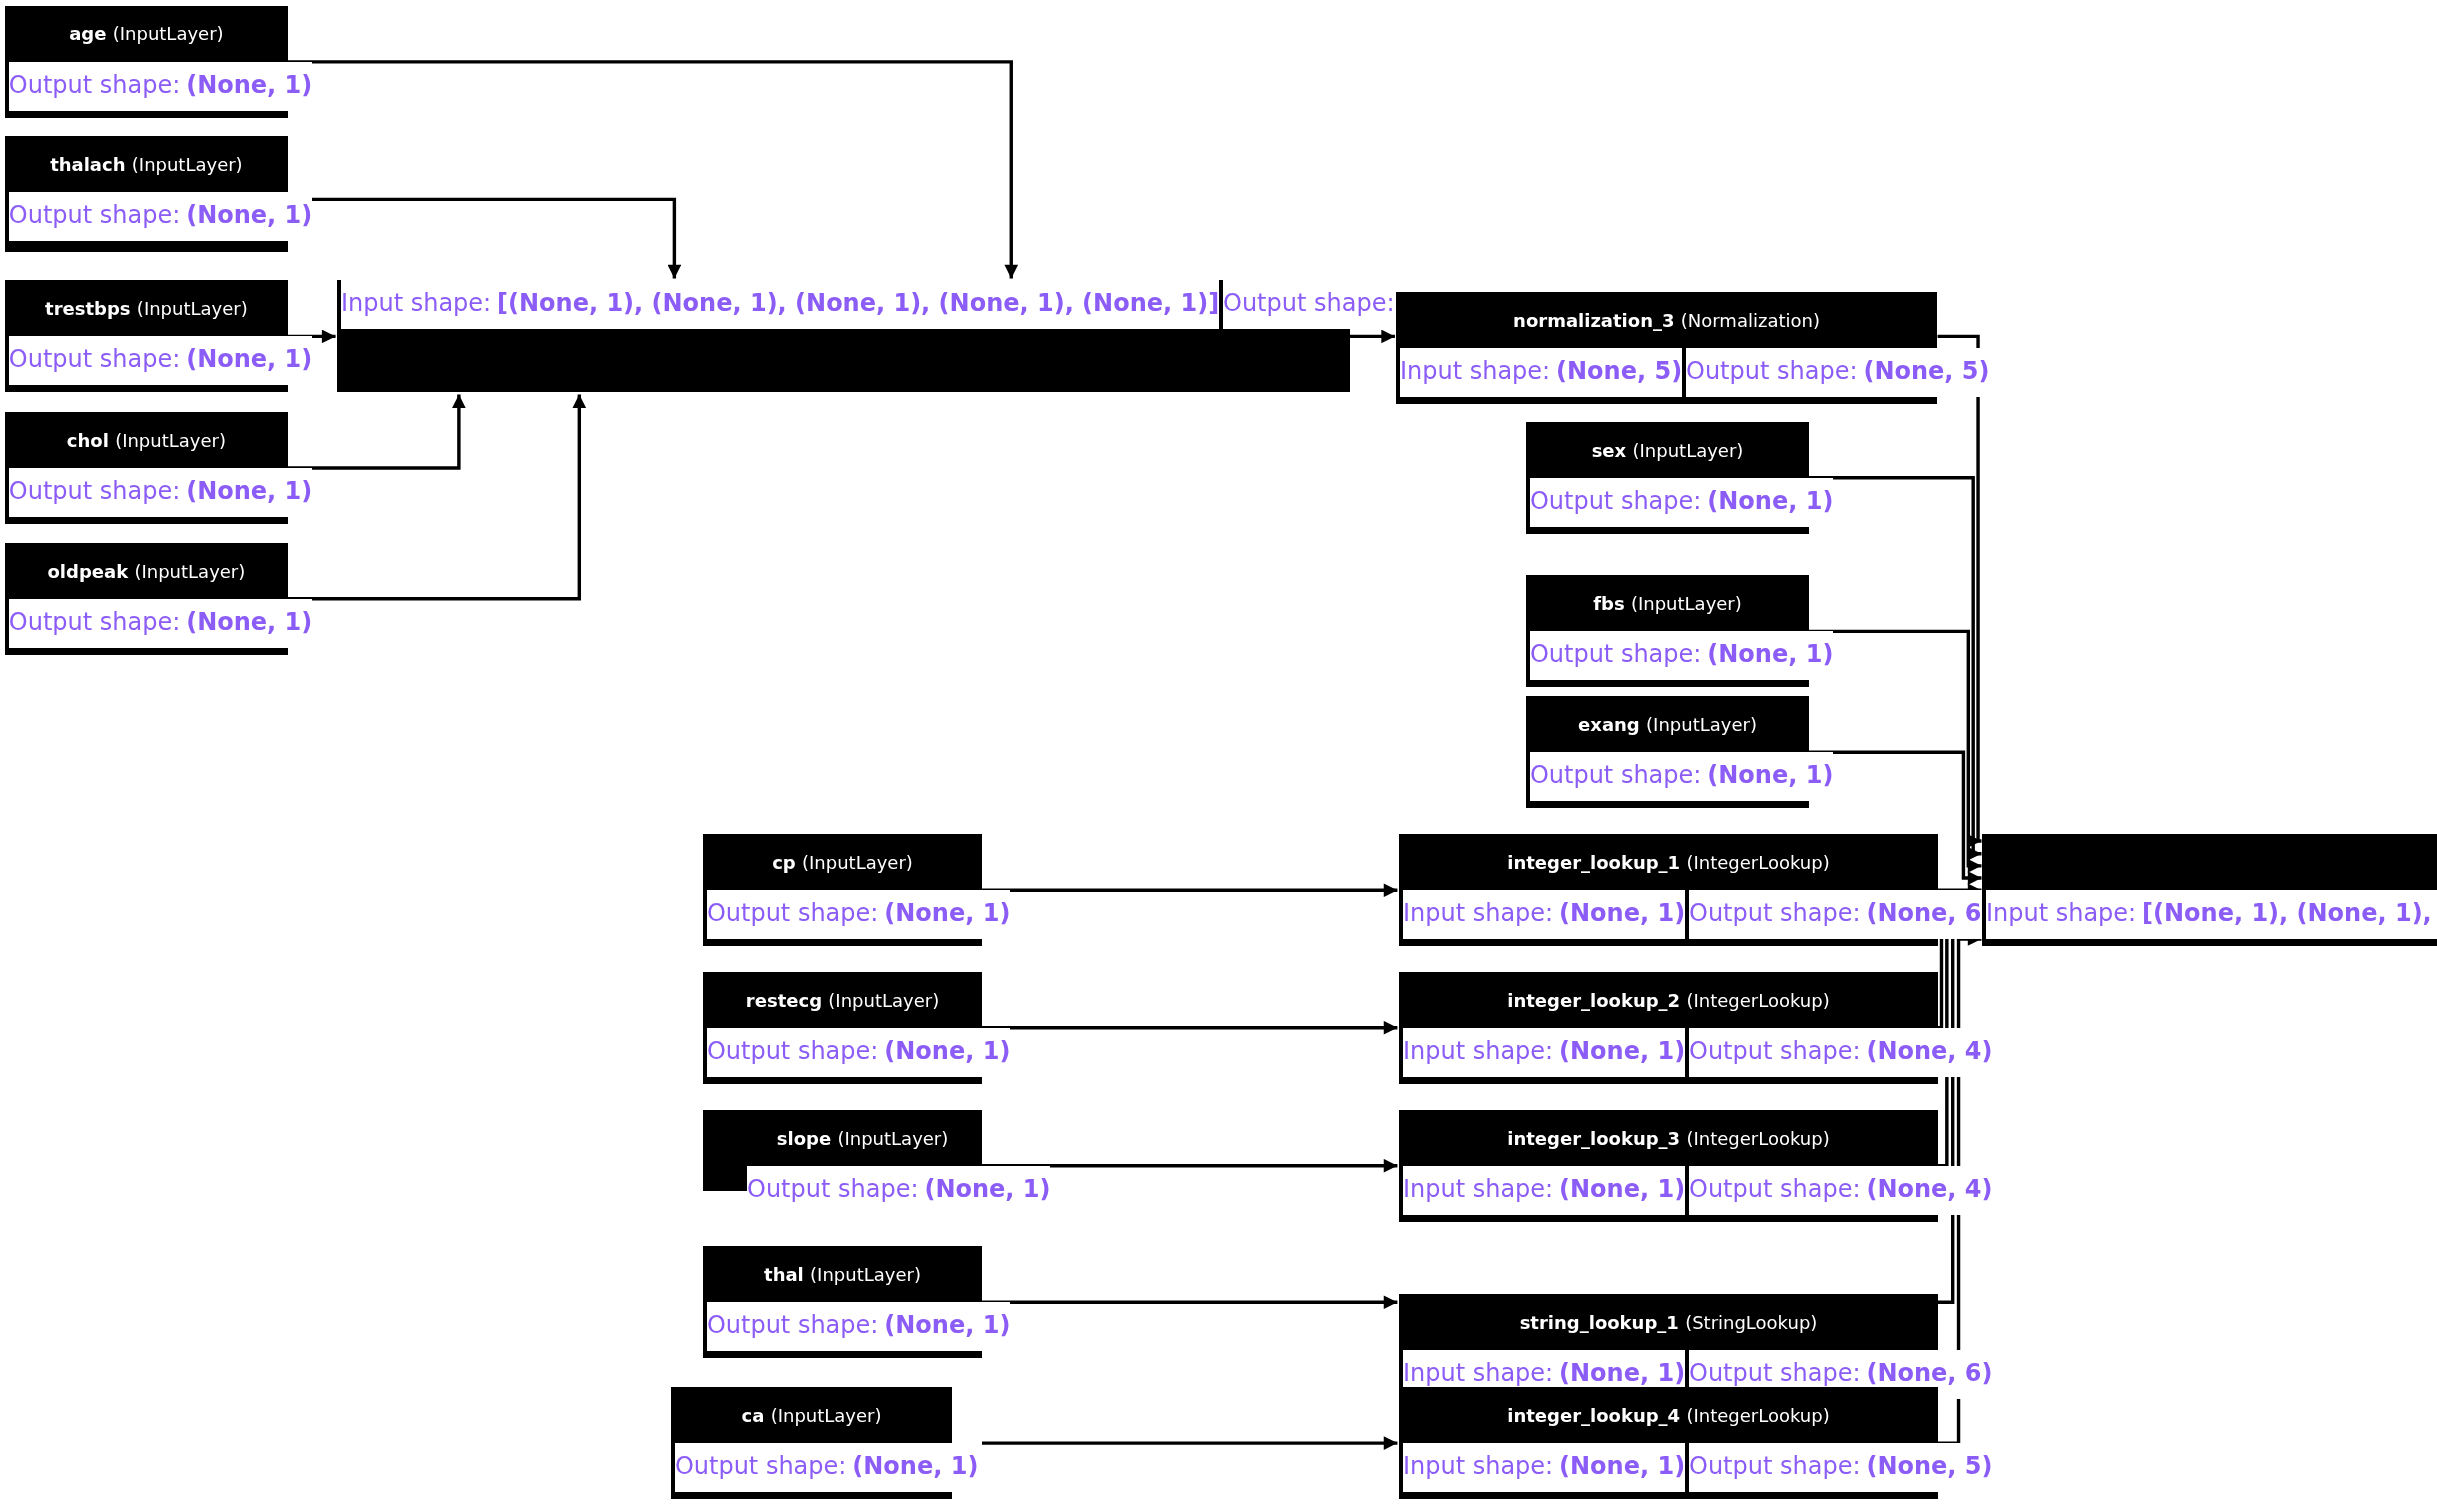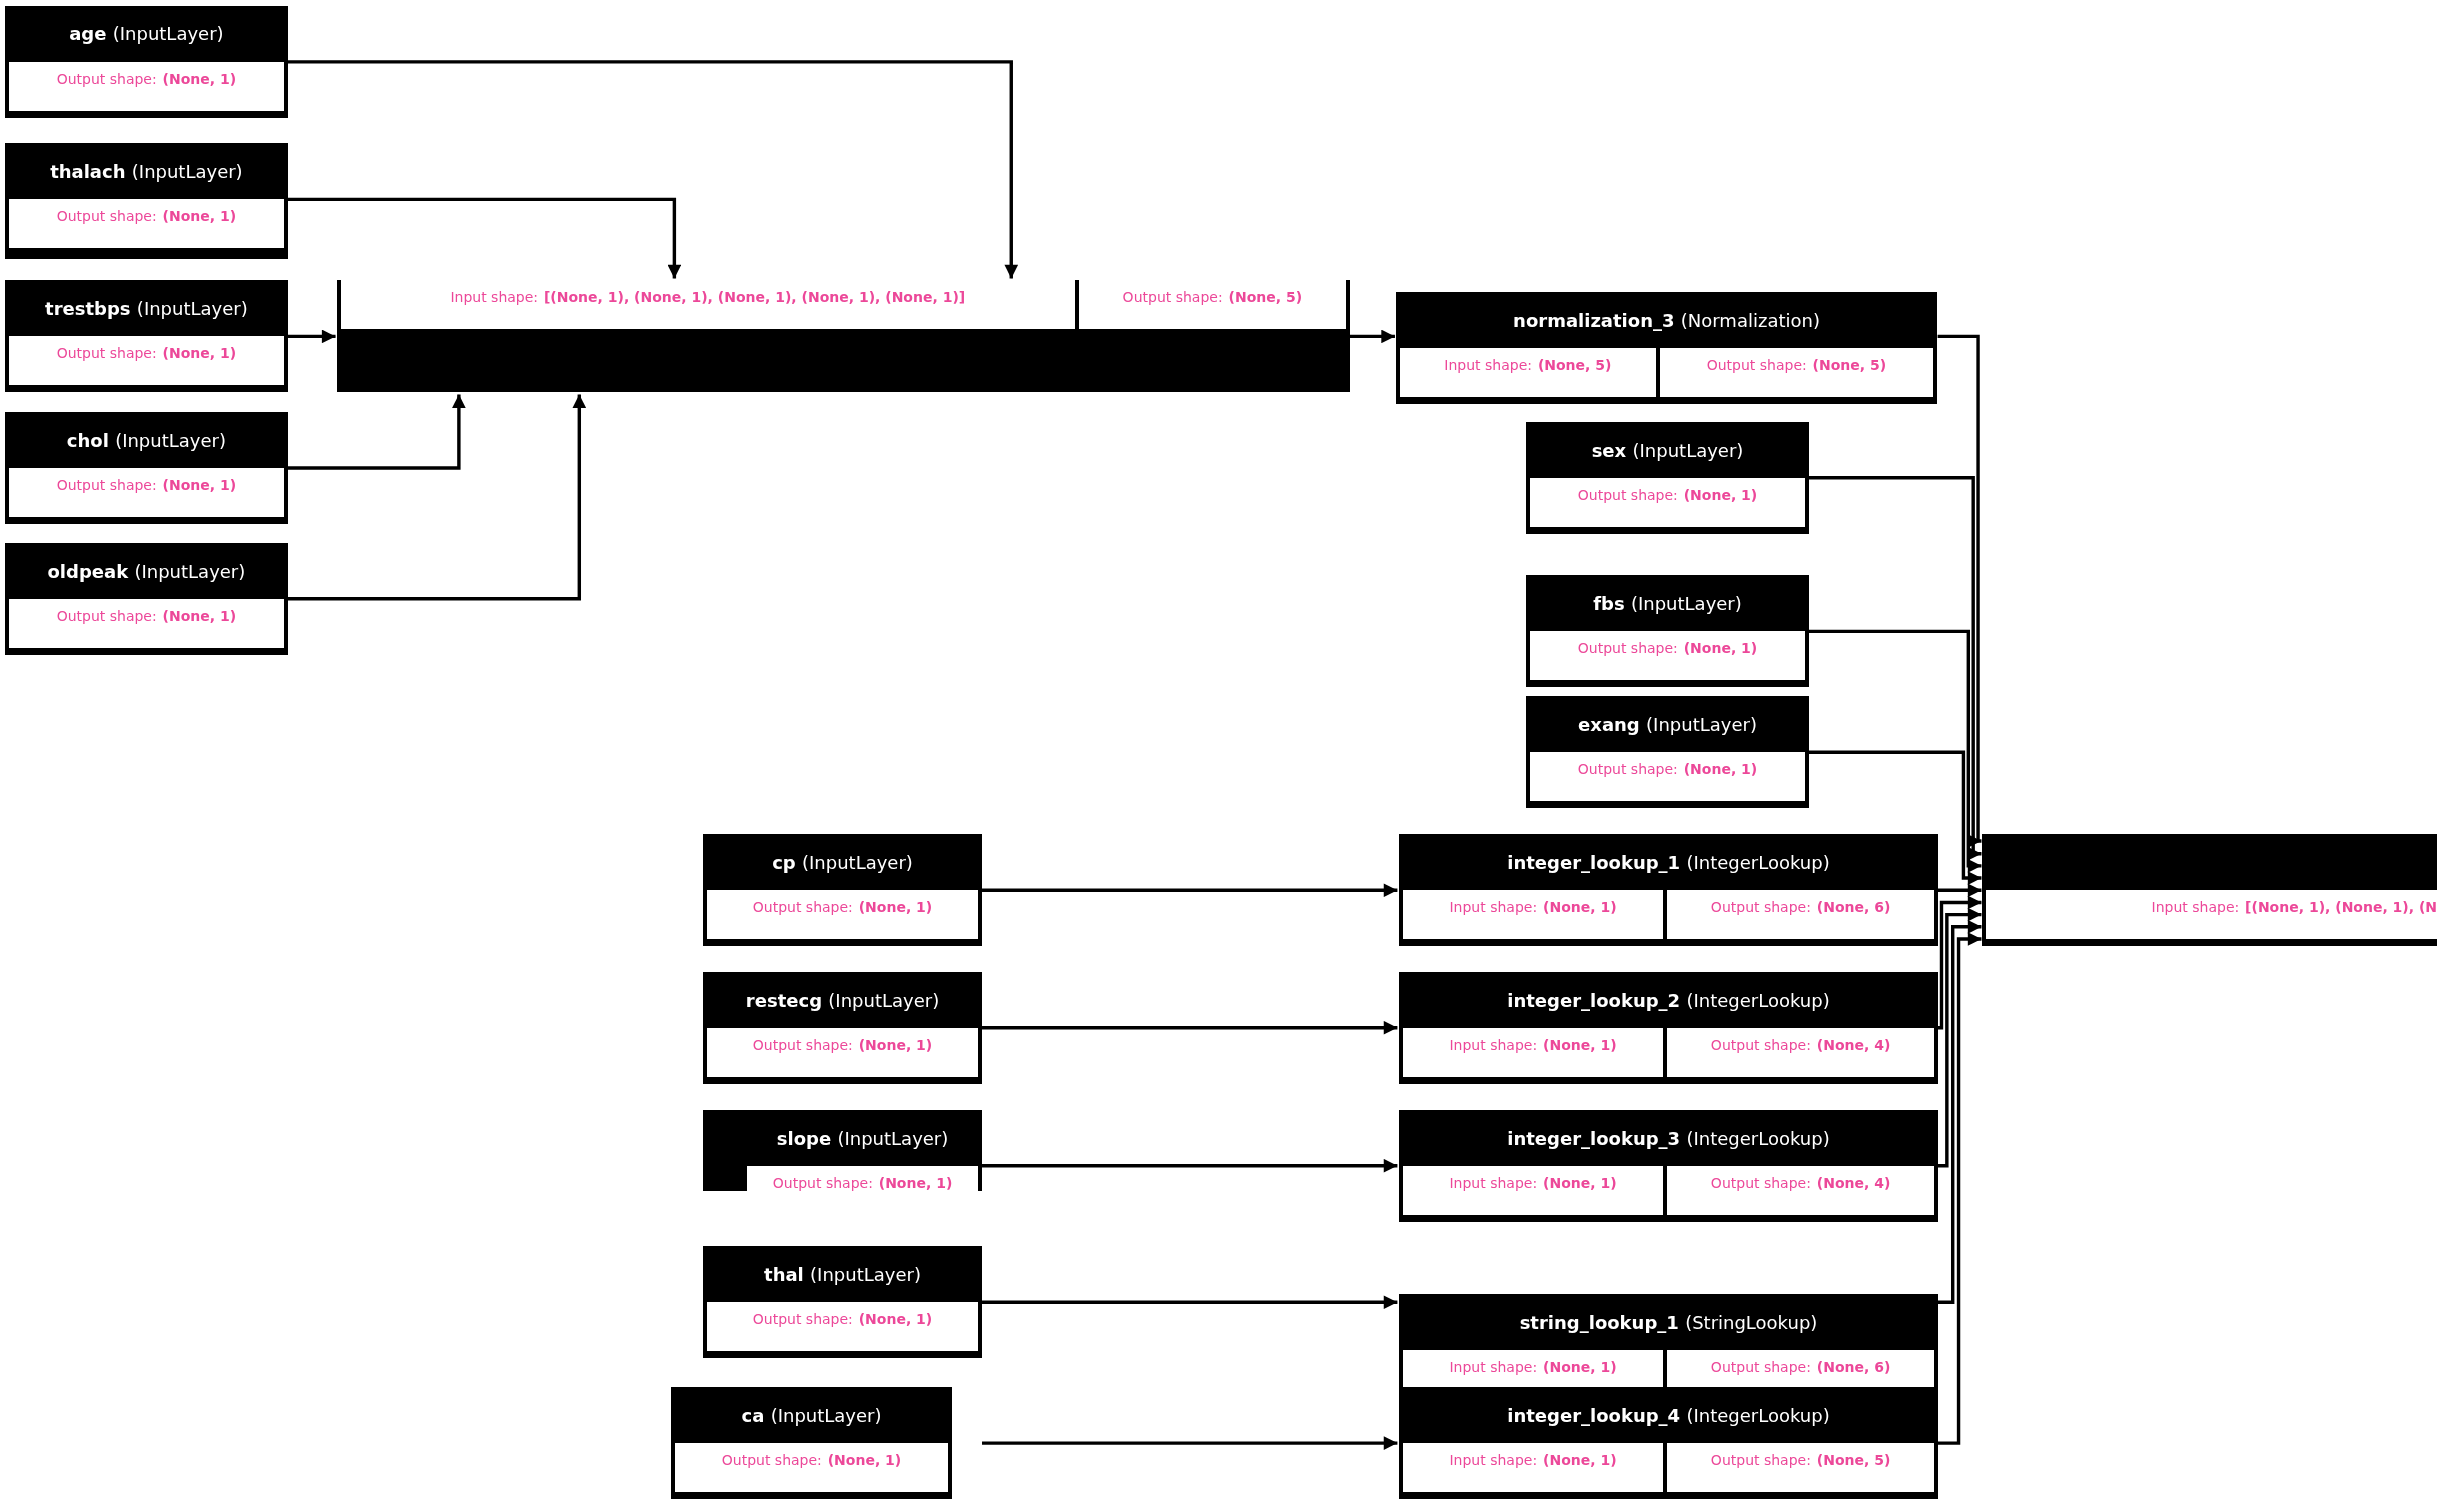--- a/index.html
+++ b/index.html
@@ -5,22 +5,22 @@
   html,body{margin:0;padding:0;background:#fff;}
   #canvas{position:relative;width:3471px;height:1506px;background:#fff;overflow:hidden;
           font-family:"DejaVu Sans","Liberation Sans",sans-serif;}
   #edges{position:absolute;left:0;top:0;width:3471px;height:1506px;}
   .node{position:absolute;background:#000;box-sizing:border-box;padding:0 3.9px 3.9px;}
   .ntitle{height:56px;display:flex;align-items:center;justify-content:center;
           color:#fff;font-size:18px;white-space:nowrap;}
   .ntitle .nm{font-weight:bold;}
   .ntitle .ty{margin-left:6.3px;font-weight:normal;}
   .nbody{height:49px;display:flex;gap:3.9px;}
-  .cell{background:#fff;color:#ec4899;display:flex;align-items:flex-start;justify-content:center;
-        font-size:14px;white-space:nowrap;padding-top:8.8px;box-sizing:border-box;}
+  .cell{background:#fff;color:#8b5cf6;display:flex;align-items:flex-start;justify-content:center;
+        font-size:24px;white-space:nowrap;padding-top:8.8px;box-sizing:border-box;}
   .cell .val{font-weight:bold;margin-left:5.9px;}
   .cell.grow{flex:1 1 auto;}
 </style>
 </head>
 <body>
 
 <div id="canvas">
 
   <svg id="edges" viewBox="0 0 7119 3089">
     <defs>
@@ -58,21 +58,21 @@
         <span class="ty">(InputLayer)</span>
       </div>
     <div class="nbody">
         <div class="cell grow">
           <span>Output shape:</span>
           <span class="val">(None, 1)</span>
         </div>
       </div>
   </div>
 
-  <div class="node" style="left:4.9px;top:143px;width:283px;height:116px;">
+  <div class="node" style="left:4.9px;top:136px;width:283px;height:116px;">
     <div class="ntitle">
         <span class="nm">thalach</span>
         <span class="ty">(InputLayer)</span>
       </div>
     <div class="nbody">
         <div class="cell grow">
           <span>Output shape:</span>
           <span class="val">(None, 1)</span>
         </div>
       </div>

